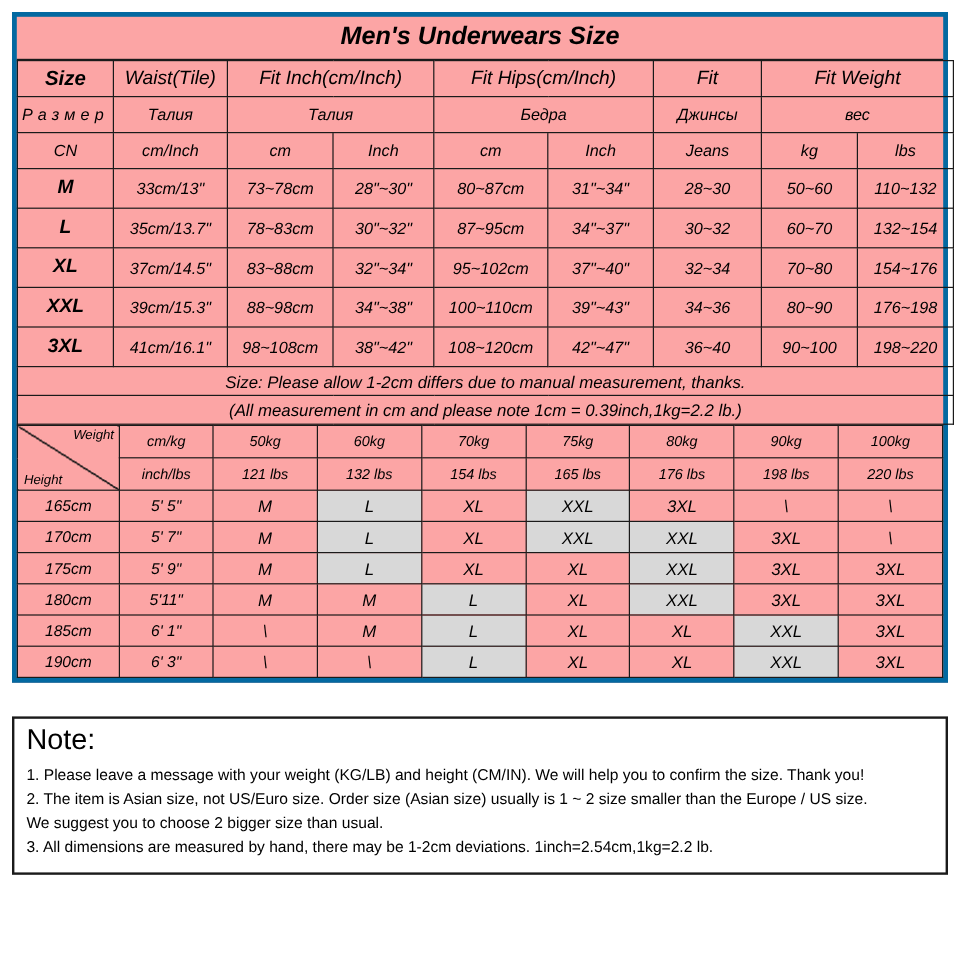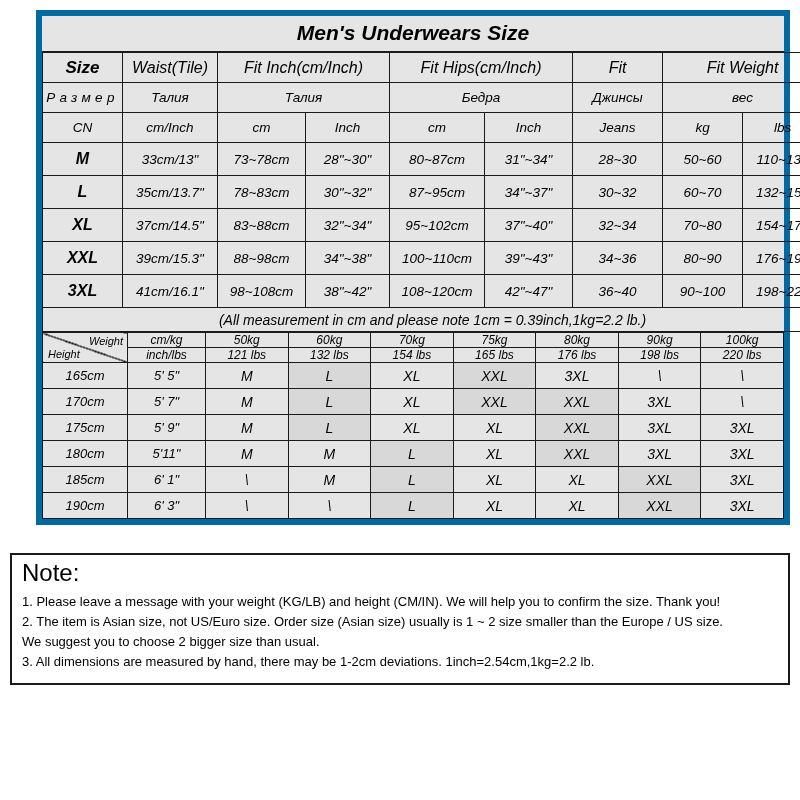--- a/index.html
+++ b/index.html
@@ -4,21 +4,21 @@
 <style>
   * { box-sizing: border-box; }
   html, body { margin: 0; padding: 0; }
   body {
     width: 800px; height: 800px;
     background: #fff; color: #000;
     font-family: "Liberation Sans", sans-serif;
   }
   .page { padding: 10px 10px 0; }
 
-  .chart-box { border: 6px solid #0369a1; background: #e5e5e5; margin-left: 26px; }
+  .chart-box { border: 4px solid #0369a1; background: #fca5a5; }
 
   .title-row {
     border-bottom: 1px solid #1a1a1a;
     text-align: center;
     font-style: italic; font-weight: bold;
     font-size: 21px;
     padding: 5px 0 6px;
   }
 
   table { width: 100%; border-collapse: collapse; table-layout: fixed; }
@@ -35,21 +35,21 @@
   .size-table .foot-body tr { height: 24px; }
   .size-table thead th { font-size: 16px; }
   .size-table th.size-head { font-size: 17px; font-weight: bold; }
   .size-table .sub th { font-size: 13.5px; }
   .spaced { letter-spacing: 0.32em; }
   .size-table .data-body td { font-size: 13.5px; }
   .size-table .data-body td.size-name { font-size: 16px; font-weight: bold; }
   .size-table .footnote { font-size: 14px; }
 
   
-  .matrix thead tr { height: 15px; }
+  .matrix thead tr { height: 27px; }
   .matrix tbody tr { height: 26px; }
   .matrix td.mhead { font-size: 12px; }
   .matrix td.hcell { font-size: 13px; }
   .matrix td.size-rec { font-size: 14px; }
   .matrix td.highlight { background: #d8d8d8; }
 
   td.corner {
     padding: 0; position: relative;
     background: linear-gradient(to top right,
       transparent calc(50% - 0.7px),
@@ -171,20 +171,23 @@
             <td>38"~42"</td>
             <td>108~120cm</td>
             <td>42"~47"</td>
             <td>36~40</td>
             <td>90~100</td>
             <td>198~220</td>
           </tr>
         </tbody>
       <tbody class="foot-body">
         <tr>
+          <td colspan="9" class="footnote">Size: Please allow 1-2cm differs due to manual measurement, thanks.</td>
+        </tr>
+        <tr>
           <td colspan="9" class="footnote">(All measurement in cm and please note 1cm = 0.39inch,1kg=2.2 lb.)</td>
         </tr>
       </tbody>
     </table>
 
     <table class="matrix">
       <colgroup>
         <col style="width:85px">
           <col style="width:78px">
         <col>

